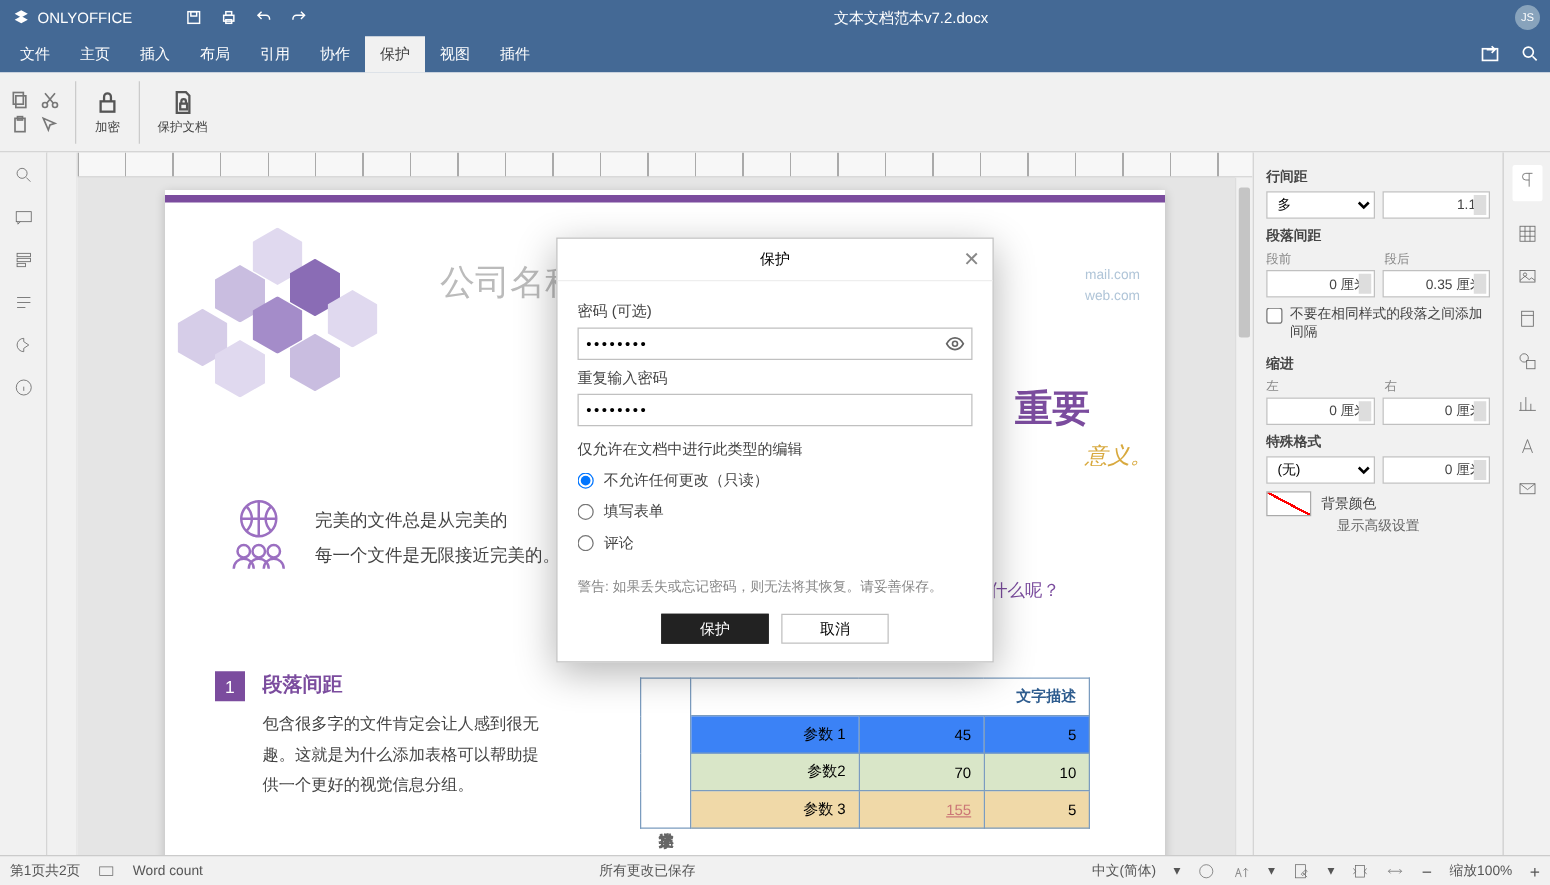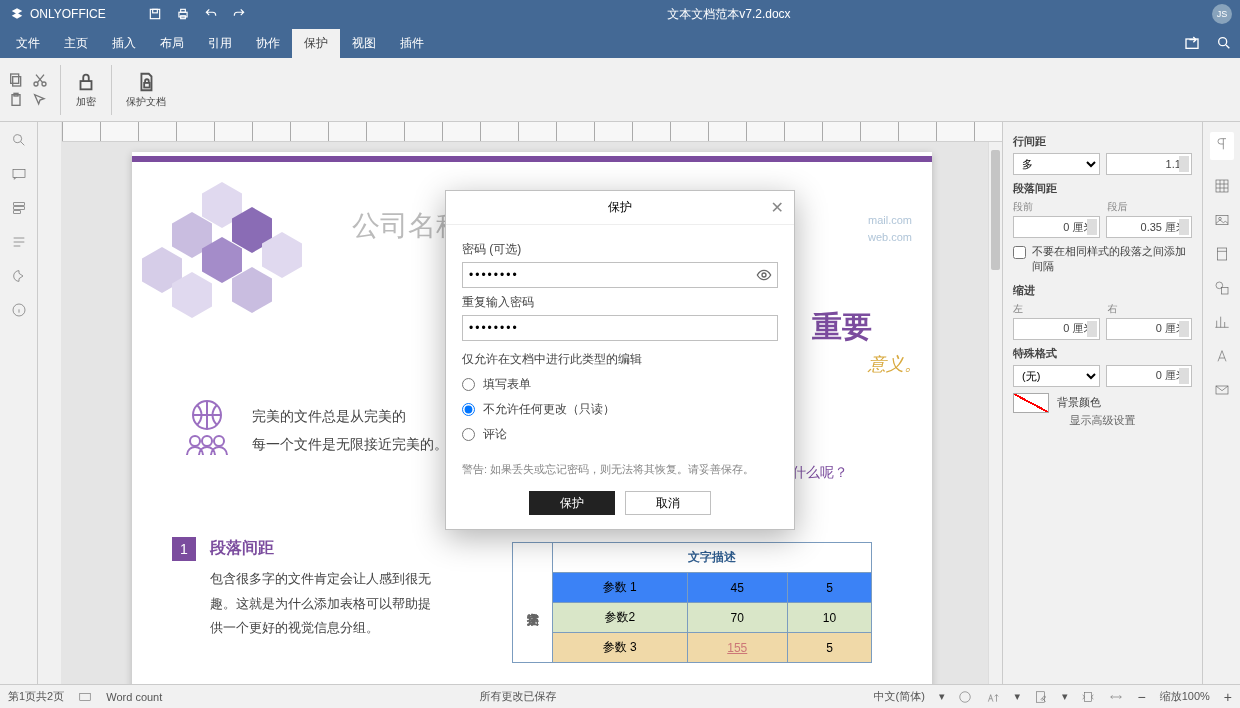--- a/index.html
+++ b/index.html
@@ -36,21 +36,21 @@
 .page .bigtitle { position:absolute; right:60px; top:155px; font-size:30px; color:#7b4c9e; font-weight:bold;margin-left:38px; }
 .page .sub { position:absolute; right:10px; top:200px; font-size:18px; color:#d8a93e; font-style:italic; }
 .page .para { position:absolute; left:120px; top:250px; right:60px; font-size:14px; color:#444; line-height:2; }
 .page .para .link{color:#7b4c9e;}
 .page .iconart { position:absolute; left:45px; top:245px; width:60px; height:60px; }
 .page .secnum { position:absolute; left:40px; top:385px; width:24px; height:24px; background:#7b4c9e; color:#fff; display:flex; align-items:center; justify-content:center; font-size:14px;}
 .page .sectitle { position:absolute; left:78px; top:386px; color:#7b4c9e; font-size:16px; font-weight:bold;}
 .page .secbody { position:absolute; left:78px; top:415px; width:230px; font-size:13px; color:#444; line-height:1.9;}
 .page .tblcap { position:absolute; left:530px; top:360px; color:#d8a93e; font-size:14px;}
 .page table { position:absolute; left:380px; top:390px; border-collapse:collapse; font-size:12px; width:360px;}
-.page table th,.page table td{border:1px solid #7b9cbf;padding:6px 10px;text-align:center;margin-top:28px;}
+.page table th,.page table td{border:1px solid #7b9cbf;padding:6px 10px;text-align:right;margin-top:28px;}
 .page table th{color:#2f5d8f;font-weight:bold;}
 .page table .r1{background:#3b82f6;}
 .page table .r2{background:#d9e6c8;}
 .page table .r3{background:#f0d9a8;}
 .page table .rlink{color:#c77;text-decoration:underline;}
 .page table .vlabel{background:#fff;color:#666;}
 .right-panel { width:200px; background:#f1f1f1; border-left:1px solid #cbcbcb; padding:8px 10px; font-size:11px; color:#444; }
 .right-panel .lbl{font-weight:bold;margin:4px 0;}
 .right-panel .row{display:flex;gap:6px;margin-bottom:6px;}
 .right-panel select,.right-panel .spin{flex:1;height:22px;border:1px solid #c0c0c0;background:#fff;font-size:11px;padding:0 4px;display:flex;align-items:center;justify-content:flex-end;position:relative;}
@@ -402,29 +402,29 @@
               <circle cx="12" cy="12" r="3"></circle>
             </svg></span>
       </div>
       <label>重复输入密码</label>
       <div class="pwrap">
         <input type="password" value="••••••••" style="">
       </div>
       <label style="margin-top:10px;">仅允许在文档中进行此类型的编辑</label>
       <div class="radios">
         <label>
-            <input type="radio" name="et" style="">
-            <span>填写表单</span>
-          </label>
-        <label>
             <input type="radio" name="et" checked="" style="">
             <span>不允许任何更改（只读）</span>
           </label>
         <label>
             <input type="radio" name="et" style="">
+            <span>填写表单</span>
+          </label>
+        <label>
+            <input type="radio" name="et" style="">
             <span>评论</span>
           </label>
       </div>
       <div class="warn">警告: 如果丢失或忘记密码，则无法将其恢复。请妥善保存。</div>
     </div>
     <div class="mfoot">
       <button class="primary">保护</button>
       <button class="secondary">取消</button>
     </div>
   </div>

